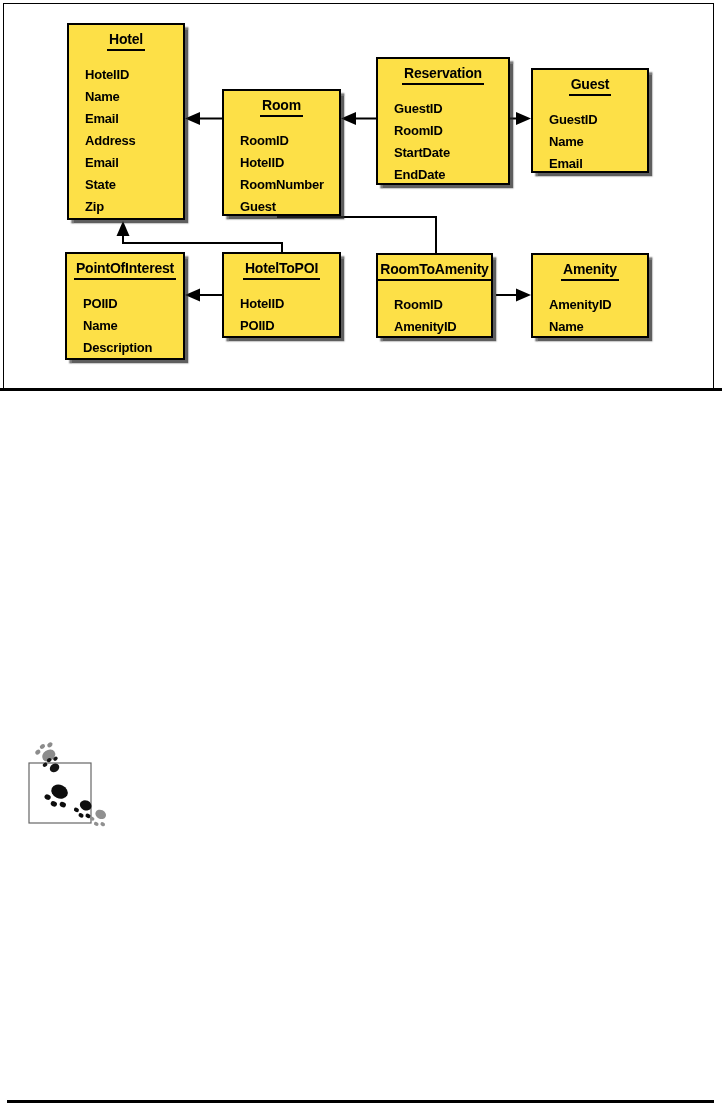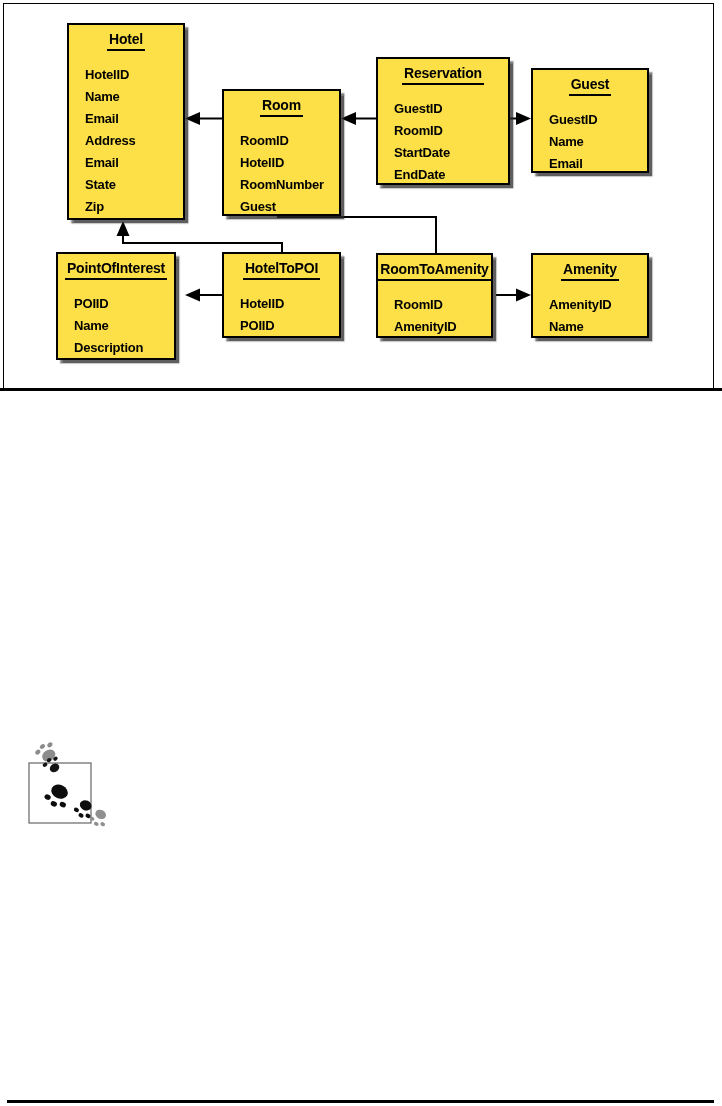--- a/index.html
+++ b/index.html
@@ -24,21 +24,21 @@
     box-shadow:3.5px 3.5px 1.5px rgba(40,40,40,0.75);
     font-weight:bold; color:#000; letter-spacing:-0.2px;
   }
   .etitle { text-align:center; margin-top:6px; font-size:14px; line-height:17px; }
   .etitle span { display:inline-block; border-bottom:2px solid #000; padding:0 2px 1px 2px; }
   .fields { margin-top:13px; padding-left:16px; font-size:13px; line-height:22px; }
   .e-hotel         { left:67px;  top:23px;  width:118px; height:197px; }
   .e-room          { left:222px; top:57px;  width:119px; height:127px;margin-top:32px; }
   .e-reservation   { left:376px; top:57px;  width:134px; height:128px; }
   .e-guest         { left:531px; top:68px;  width:118px; height:105px; }
-  .e-poi           { left:56px;  top:252px; width:120px; height:108px; }
+  .e-poi           { left:65px;  top:252px; width:120px; height:108px; }
   .e-hoteltopoi    { left:222px; top:252px; width:119px; height:86px; }
   .e-roomtoamenity { left:376px; top:253px; width:117px; height:85px; }
   .e-amenity       { left:531px; top:253px; width:118px; height:85px; }
   
   .pawprints { position:absolute; left:14px; top:733px; width:110px; height:110px; }
   
   .footer-rule {
     position:absolute; left:7px; top:1100px; width:707px; height:2.5px; background:#000;
   }
 </style>

